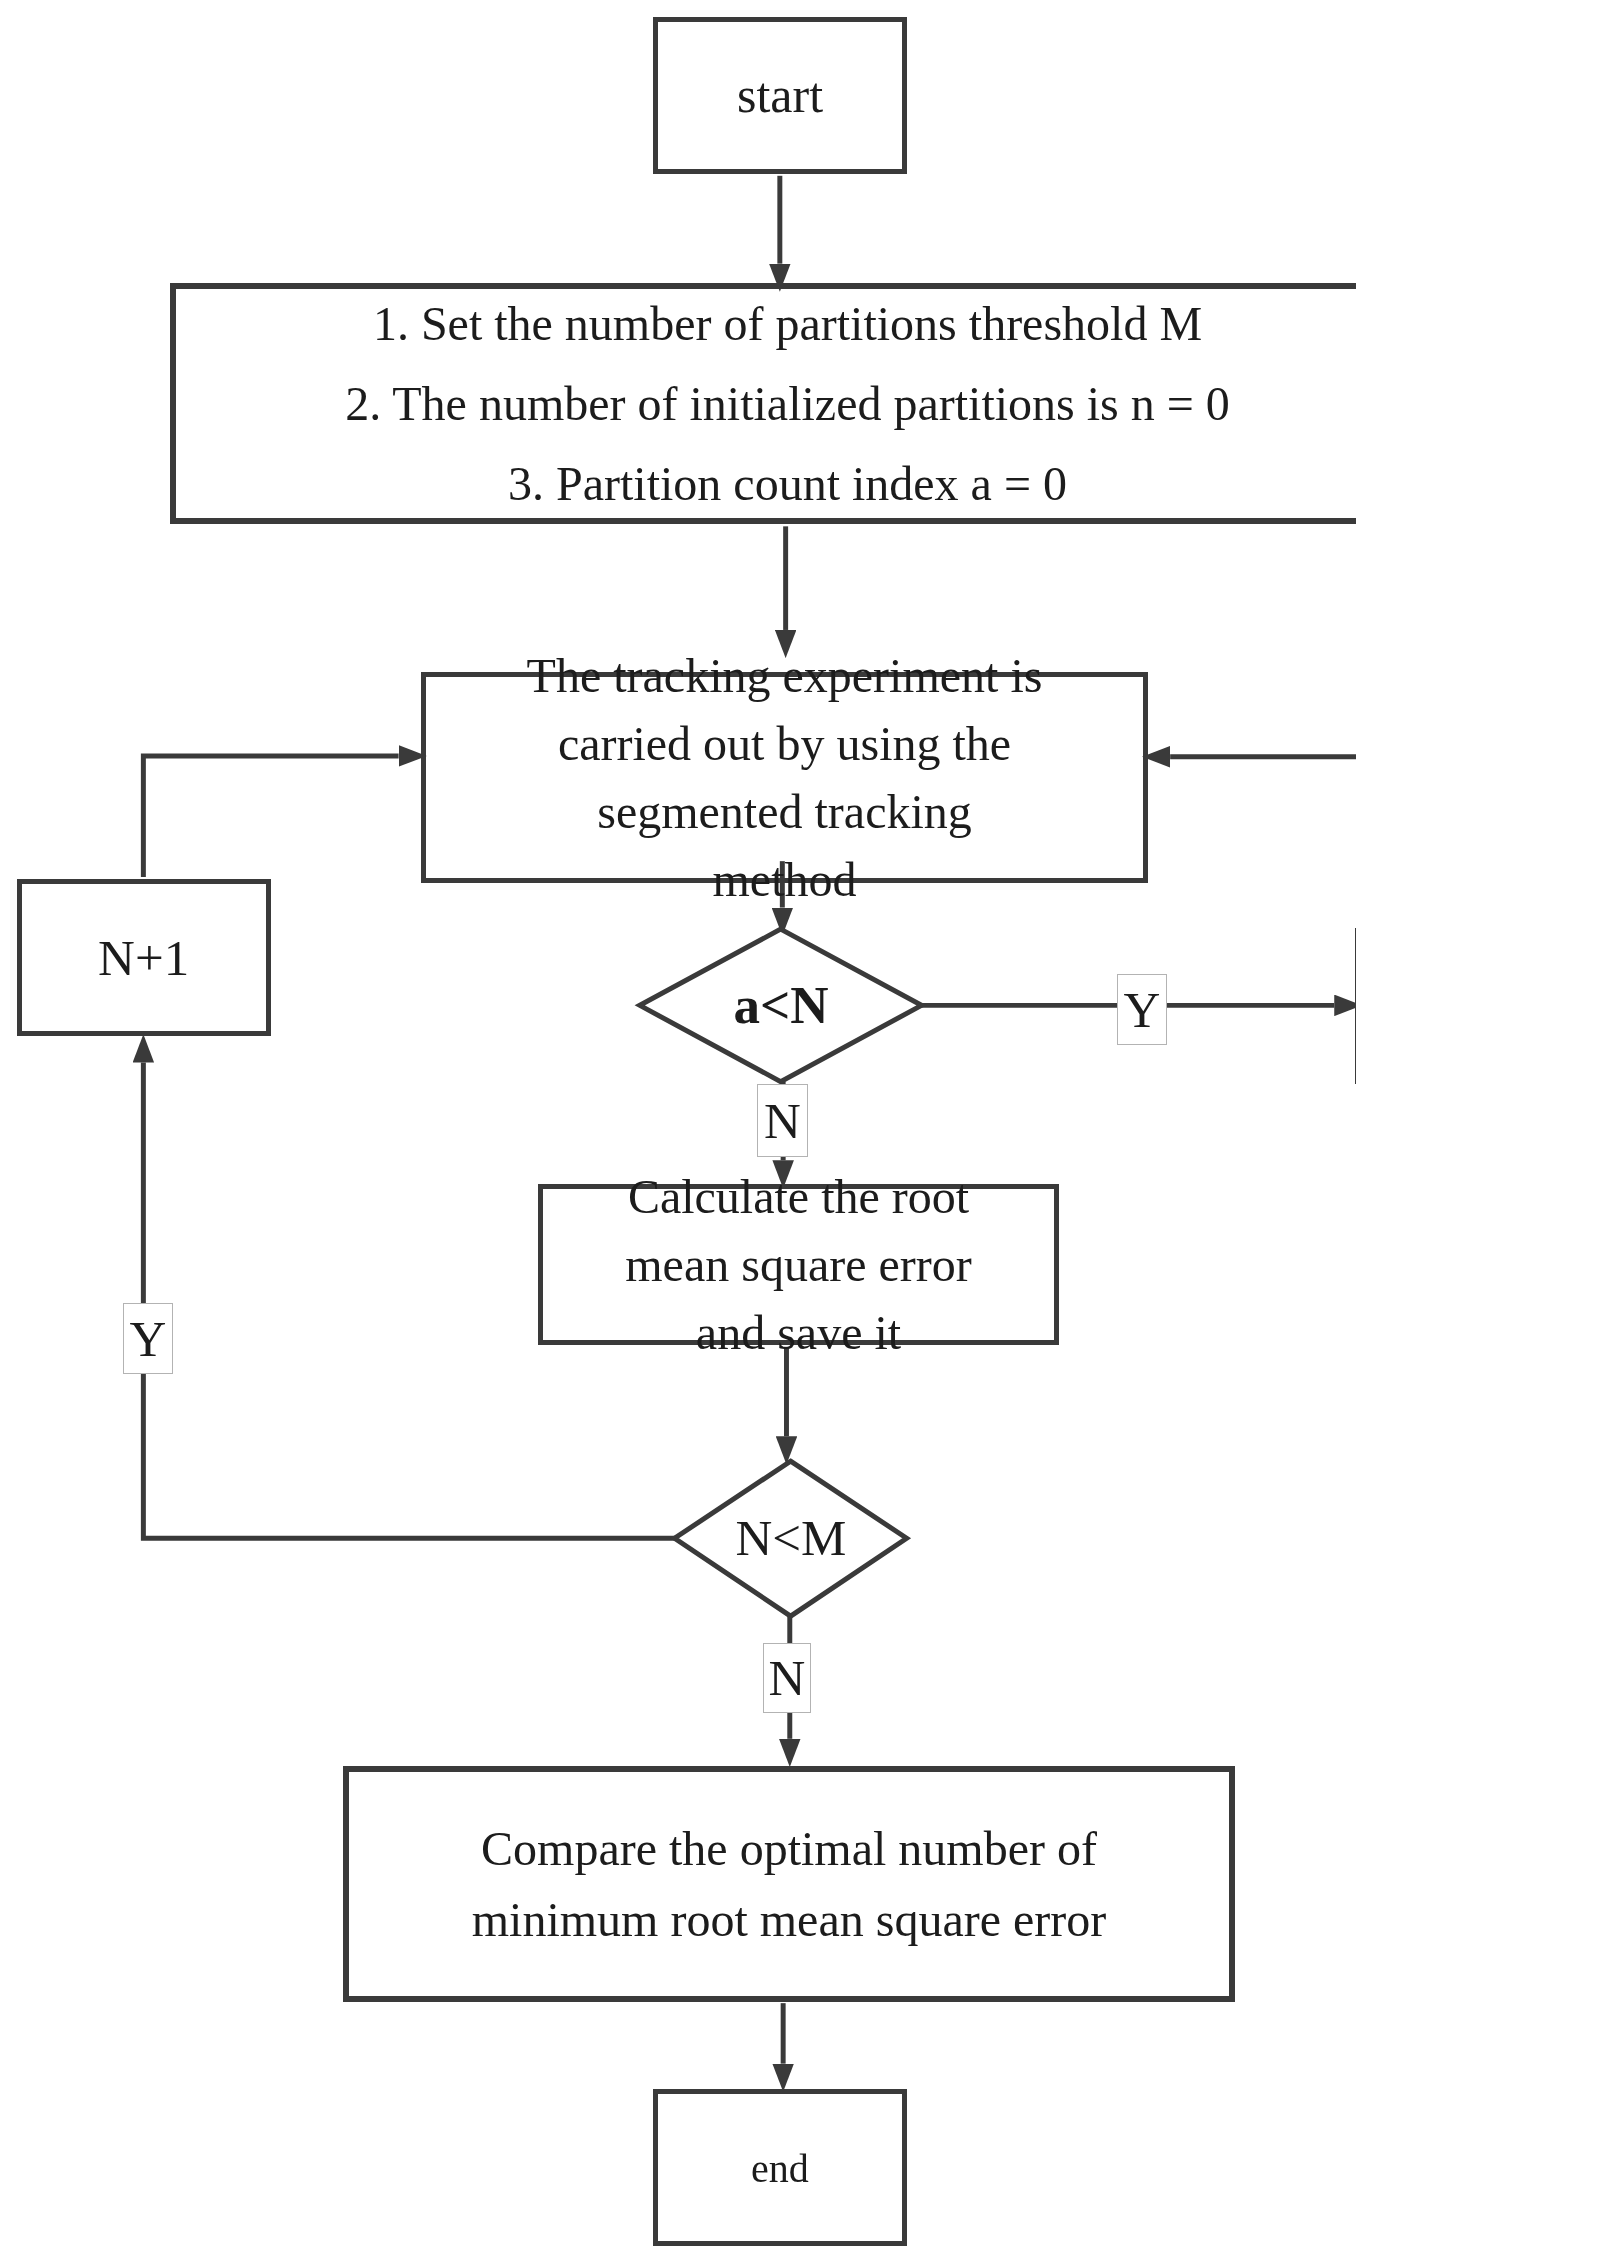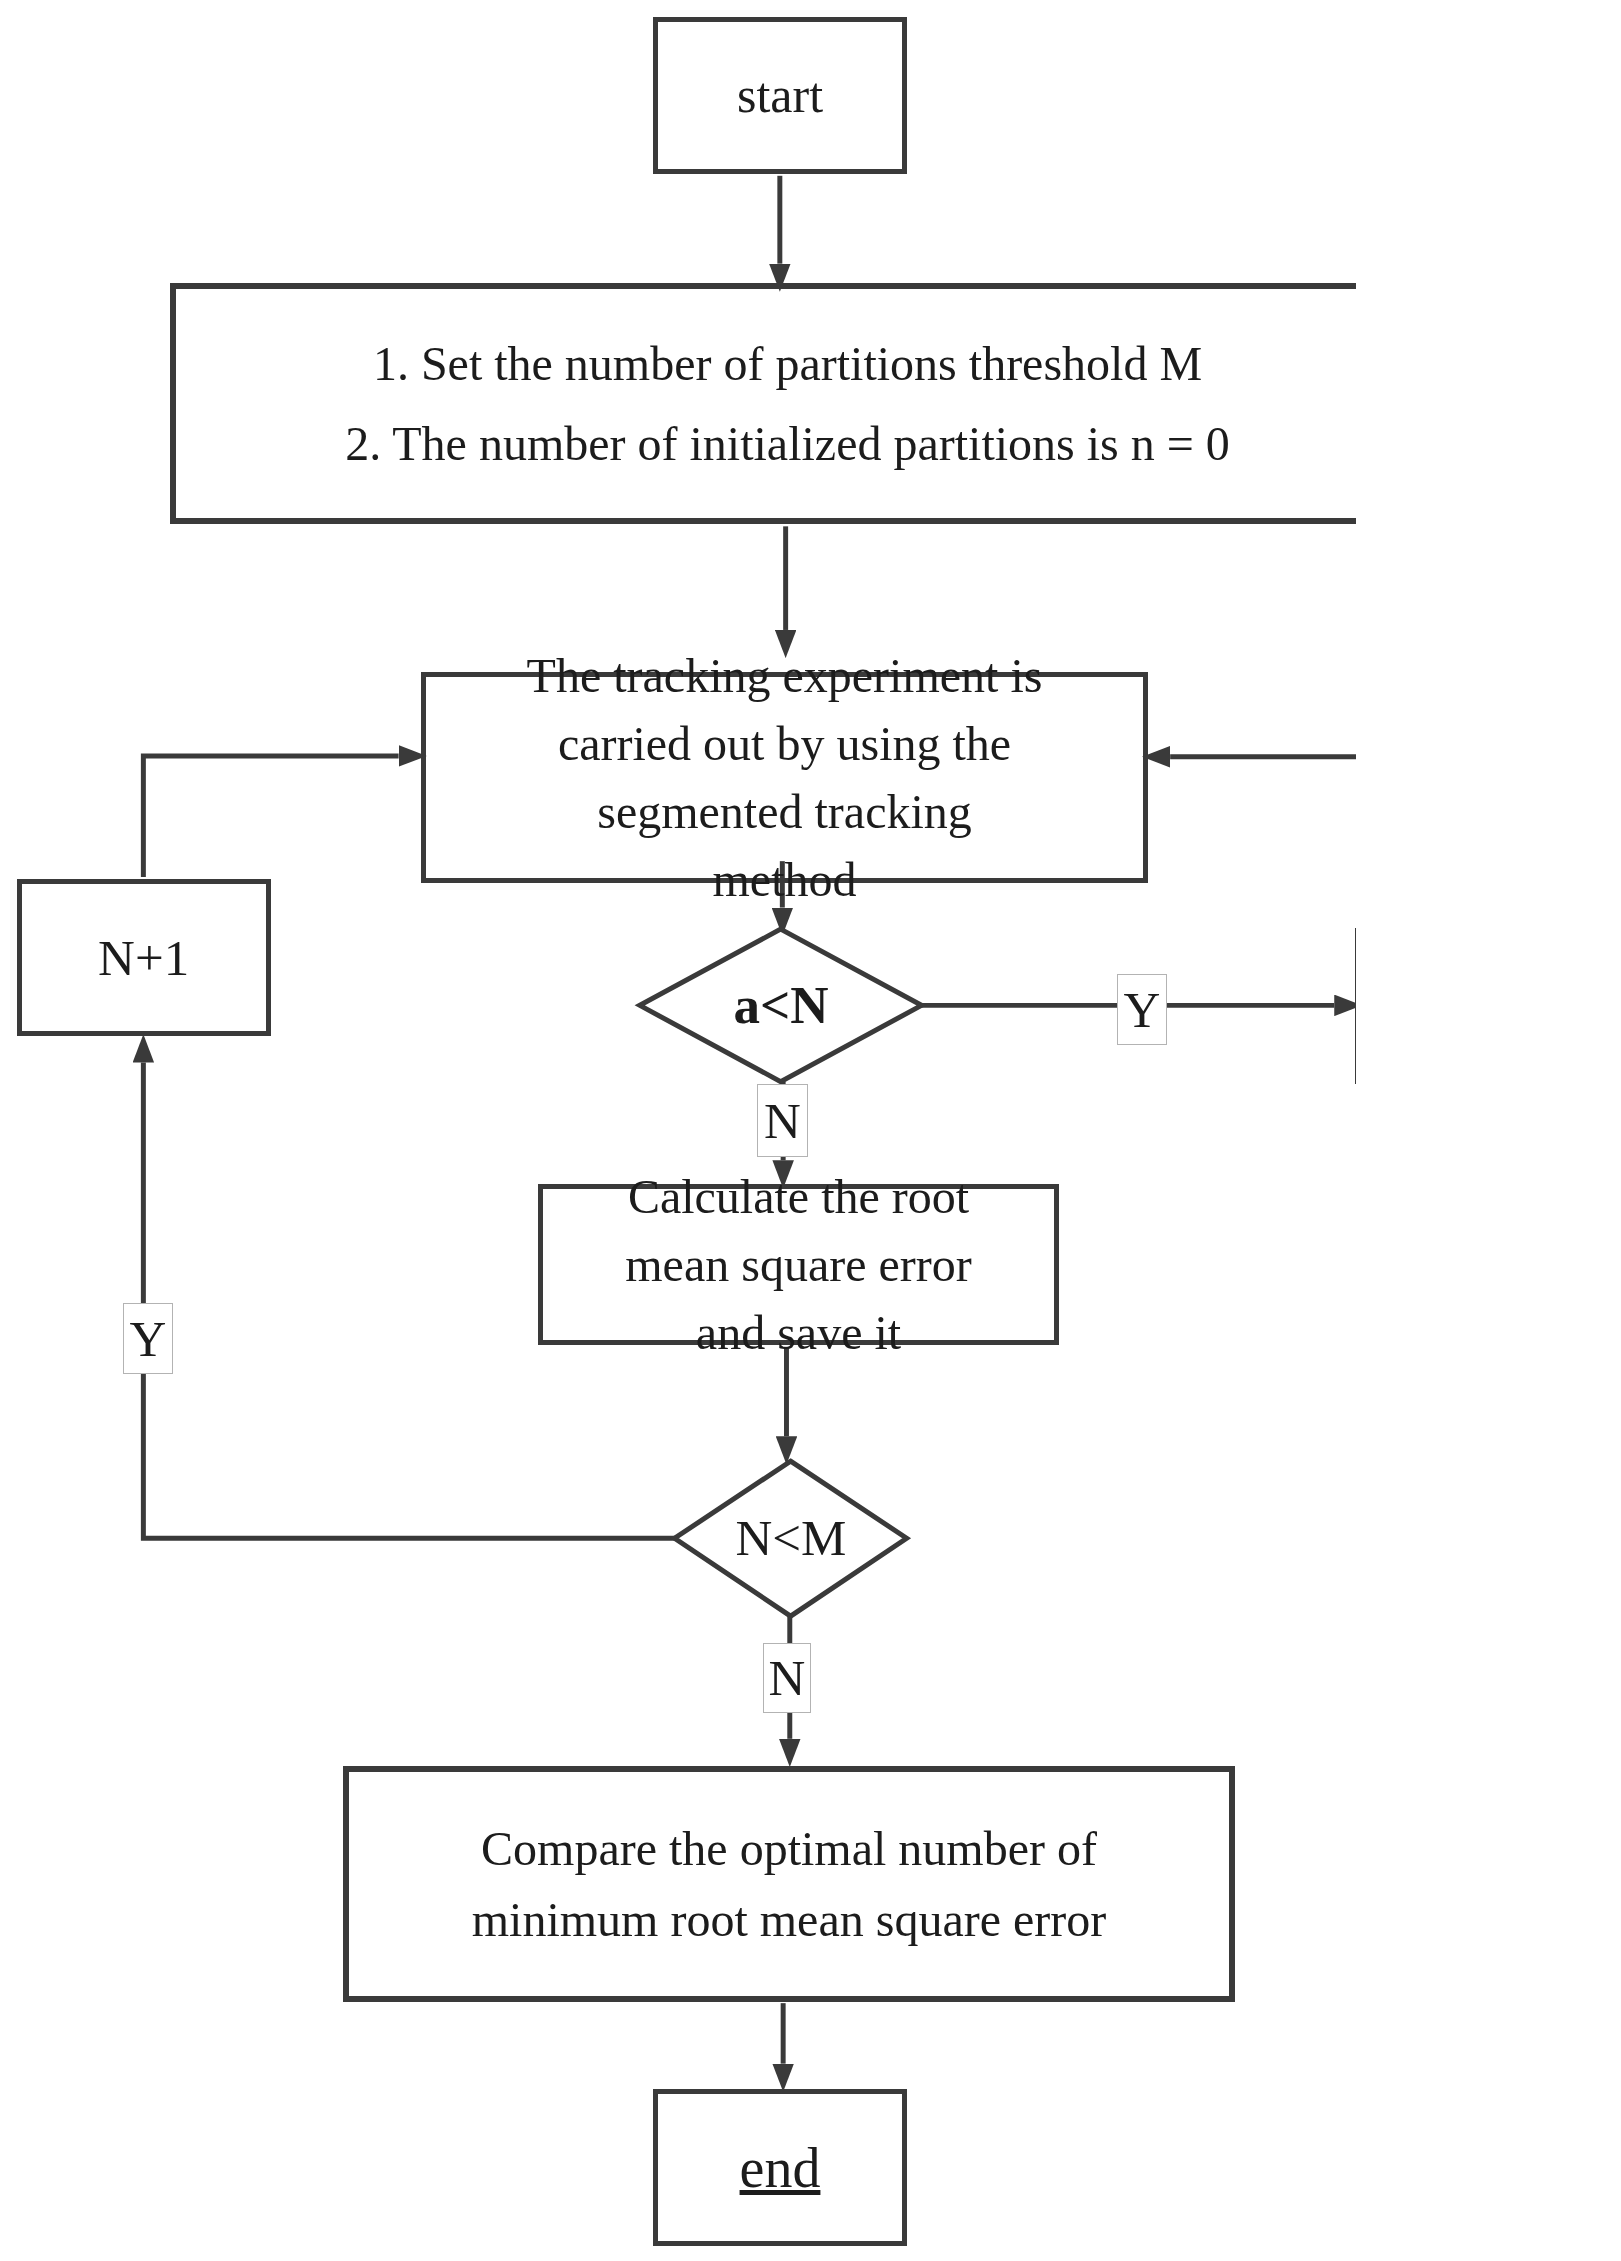--- a/index.html
+++ b/index.html
@@ -82,20 +82,21 @@
   </svg>
 
   <div class="node" style="left:653px;top:16.6px;width:254px;height:157px;border-width:5.8px;">
     <div class="vcenter" style="font-size:50px;">start</div>
   </div>
 
   <div class="node" style="left:170px;top:283px;width:1235px;height:241px;border-width:6.6px;">
     <div class="vcenter t58 lh97">
       <div>1. Set the number of partitions threshold M</div>
       <div>2. The number of initialized partitions is n = 0</div>
+      <div>3. Partition count index a = 0</div>
     </div>
   </div>
 
   <div class="node" style="left:421px;top:672px;width:727px;height:211px;border-width:5px;">
     <div class="vcenter t58 lh82">
       <div>The tracking experiment is</div>
       <div>carried out by using the</div>
       <div>segmented tracking</div>
       <div>method</div>
     </div>
@@ -121,21 +122,21 @@
   </div>
 
   <div class="node" style="left:343px;top:1766px;width:892px;height:236px;border-width:6.6px;">
     <div class="vcenter t58 lh86">
       <div>Compare the optimal number of</div>
       <div>minimum root mean square error</div>
     </div>
   </div>
 
   <div class="node" style="left:653px;top:2089px;width:254px;height:157px;border-width:5.8px;">
-    <div class="vcenter" style="font-size:56px;text-decoration:underline;">end</div>
+    <div class="vcenter" style="font-size:40px;">end</div>
   </div>
 
   <div class="chip" style="left:1117px;top:974px;width:50px;height:71px;">Y</div>
   <div class="chip" style="left:757px;top:1084px;width:51px;height:73px;">N</div>
   <div class="chip" style="left:123px;top:1303px;width:50px;height:71px;">Y</div>
   <div class="chip" style="left:763px;top:1643px;width:48px;height:70px;">N</div>
 
 </div>
 
 

